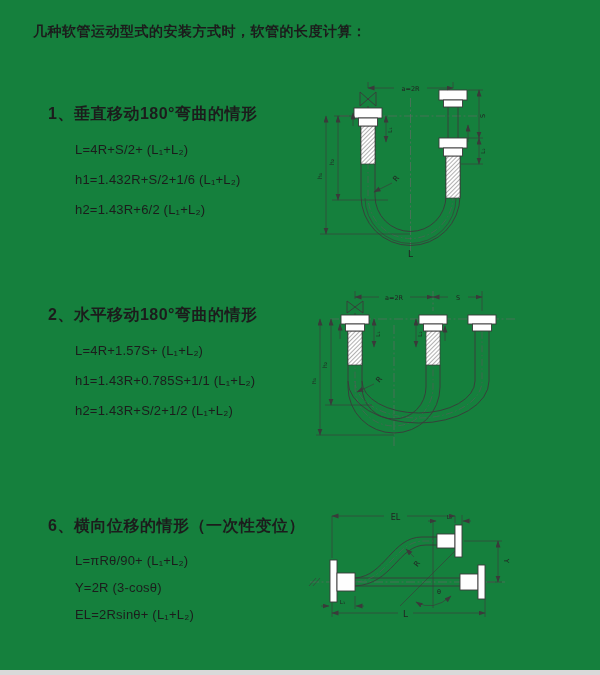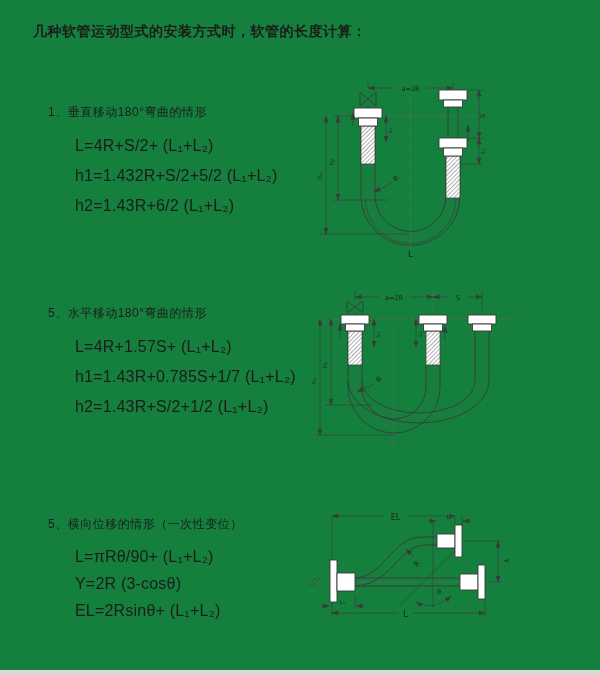--- a/index.html
+++ b/index.html
@@ -7,22 +7,22 @@
     position:relative; width:600px; height:675px; background:#15803d;
     font-family:"Liberation Sans","DejaVu Sans",sans-serif; color:#1c1c1c; overflow:hidden;
   }
   .title {
     position:absolute; left:33px; top:23px; font-size:14px; font-weight:bold; letter-spacing:0.5px;
   }
   .section { position:absolute; left:48px; }
   .sec1 { top:104px; }
   .sec2 { top:305px; }
   .sec3 { top:516px; }
-  .sec-heading { font-size:12px; font-weight:normal; letter-spacing:0.5px; margin-bottom:10px; }
-  .formula { font-size:16px; margin-left:27px; height:30px; line-height:30px; letter-spacing:0.2px; }
+  .sec-heading { font-size:16px; font-weight:bold; letter-spacing:0.5px; margin-bottom:10px; }
+  .formula { font-size:13px; margin-left:27px; height:30px; line-height:30px; letter-spacing:0.2px; }
   .sec3 .formula { height:27px; line-height:27px; }
   .diagram { position:absolute; }
   .d1 { left:312px; top:76px; }
   .d2 { left:312px; top:285px; }
   .d3 { left:300px; top:500px; }
   svg { display:block; }
   svg .ln   { stroke:#3a3a3a; stroke-width:0.9; fill:none; }
   svg .thin { stroke:#3a3a3a; stroke-width:0.65; fill:none; }
   svg .cl   { stroke:#6a6a6a; stroke-width:0.6; fill:none; stroke-dasharray:9 2.5 2 2.5; }
   svg .cdl  { stroke:#5a5a5a; stroke-width:0.6; fill:none; stroke-dasharray:7 2.5 1.5 2.5; }
@@ -34,33 +34,33 @@
 </head>
 <body>
 
 <div class="page">
 
   <div class="title">几种软管运动型式的安装方式时，软管的长度计算：</div>
 
   <div class="section sec1">
     <div class="sec-heading">1、垂直移动180°弯曲的情形</div>
     <div class="formula">L=4R+S/2+ (L₁+L₂)</div>
-    <div class="formula">h1=1.432R+S/2+5/2 (L₁+L₂)</div>
+    <div class="formula">h1=1.432R+S/2+1/6 (L₁+L₂)</div>
     <div class="formula">h2=1.43R+6/2 (L₁+L₂)</div>
   </div>
 
   <div class="section sec2">
-    <div class="sec-heading">5、水平移动180°弯曲的情形</div>
+    <div class="sec-heading">2、水平移动180°弯曲的情形</div>
     <div class="formula">L=4R+1.57S+ (L₁+L₂)</div>
-    <div class="formula">h1=1.43R+0.785S+1/7 (L₁+L₂)</div>
+    <div class="formula">h1=1.43R+0.785S+1/1 (L₁+L₂)</div>
     <div class="formula">h2=1.43R+S/2+1/2 (L₁+L₂)</div>
   </div>
 
   <div class="section sec3">
-    <div class="sec-heading">5、横向位移的情形（一次性变位）</div>
+    <div class="sec-heading">6、横向位移的情形（一次性变位）</div>
     <div class="formula">L=πRθ/90+ (L₁+L₂)</div>
     <div class="formula">Y=2R (3-cosθ)</div>
     <div class="formula">EL=2Rsinθ+ (L₁+L₂)</div>
   </div>
 
   <svg class="diagram d1" width="285" height="185" viewBox="0 0 285 185">
     <defs>
       <marker id="ar1" markerWidth="8" markerHeight="6" refX="6.5" refY="2.5" orient="auto-start-reverse" markerUnits="userSpaceOnUse">
         <path d="M0,0 L7,2.5 L0,5 Z" fill="#3a3a3a"></path>
       </marker>

